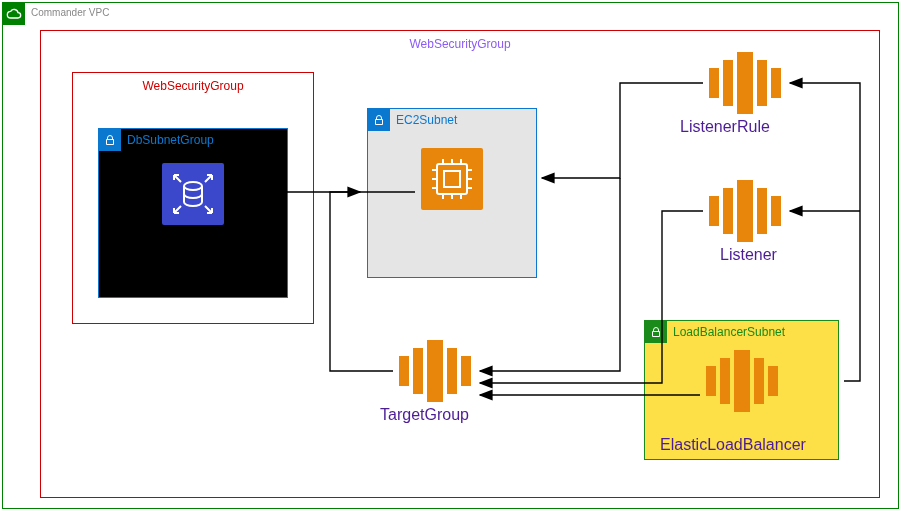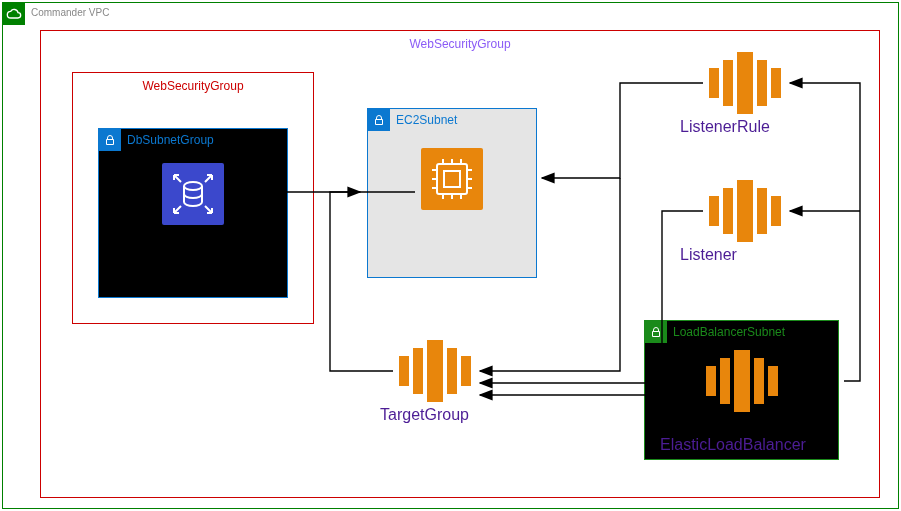--- a/index.html
+++ b/index.html
@@ -8,21 +8,21 @@
   .vpc{border:1px solid #008000;left:2px;top:2px;width:897px;height:507px}
   .vpc-badge{position:absolute;left:0;top:0;width:22px;height:22px;background:#008000;display:flex;align-items:center;justify-content:center}
   .vpc-title{position:absolute;left:28px;top:4px;color:#888;font-size:10px}
   .web-sg{border:1px solid #cc0000;left:40px;top:30px;width:840px;height:468px}
   .web-sg-title{position:absolute;left:50%;top:6px;transform:translateX(-50%);color:#8b5cf6;font-size:12px}
   .db-sg{border:1px solid #cc0000;left:72px;top:72px;width:242px;height:252px}
   .db-sg-title{position:absolute;left:50%;top:6px;transform:translateX(-50%);color:#cc0000;font-size:12px}
   .subnet-box{border:1px solid;position:absolute;box-sizing:border-box}
   .subnet-db{left:98px;top:128px;width:190px;height:170px;background:#000000;border-color:#0b78d0}
   .subnet-ec2{left:367px;top:108px;width:170px;height:170px;background:#e5e5e5;border-color:#0b78d0}
-  .subnet-lb{left:644px;top:320px;width:195px;height:140px;background:#000000;border-color:#1a8a1a}
+  .subnet-lb{left:644px;top:320px;width:195px;height:140px;background:#fde047;border-color:#1a8a1a}
   .subnet-badge{position:absolute;left:0;top:0;width:22px;height:22px;display:flex;align-items:center;justify-content:center}
   .badge-blue{background:#0b78d0}
   .badge-green{background:#1a8a1a}
   .subnet-title{position:absolute;left:28px;top:4px;font-size:12px}
   .subnet-title.blue{color:#0b78d0}
   .subnet-title.green{color:#1a8a1a}
   .icon-tile{position:absolute;width:62px;height:62px;border-radius:2px;display:flex;align-items:center;justify-content:center}
   .icon-rds{background:#3b48cc}
   .icon-ec2{background:#e8860c}
   .label{position:absolute;color:#4c1d95;font-size:16px;line-height:14px}
@@ -110,21 +110,21 @@
 
   <svg class="elb-icon" style="left:709px;top:180px" width="72" height="62">
     <g fill="#e8860c">
       <rect x="0" y="16" width="10" height="30"></rect>
       <rect x="14" y="8" width="10" height="46"></rect>
       <rect x="28" y="0" width="16" height="62"></rect>
       <rect x="48" y="8" width="10" height="46"></rect>
       <rect x="62" y="16" width="10" height="30"></rect>
     </g>
   </svg>
-  <div class="label" style="left:680px;top:248px;width:130px">Listener</div>
+  <div class="label" style="left:720px;top:248px;width:130px">Listener</div>
 
   <svg class="elb-icon" style="left:399px;top:340px" width="72" height="62">
     <g fill="#e8860c">
       <rect x="0" y="16" width="10" height="30"></rect>
       <rect x="14" y="8" width="10" height="46"></rect>
       <rect x="28" y="0" width="16" height="62"></rect>
       <rect x="48" y="8" width="10" height="46"></rect>
       <rect x="62" y="16" width="10" height="30"></rect>
     </g>
   </svg>

